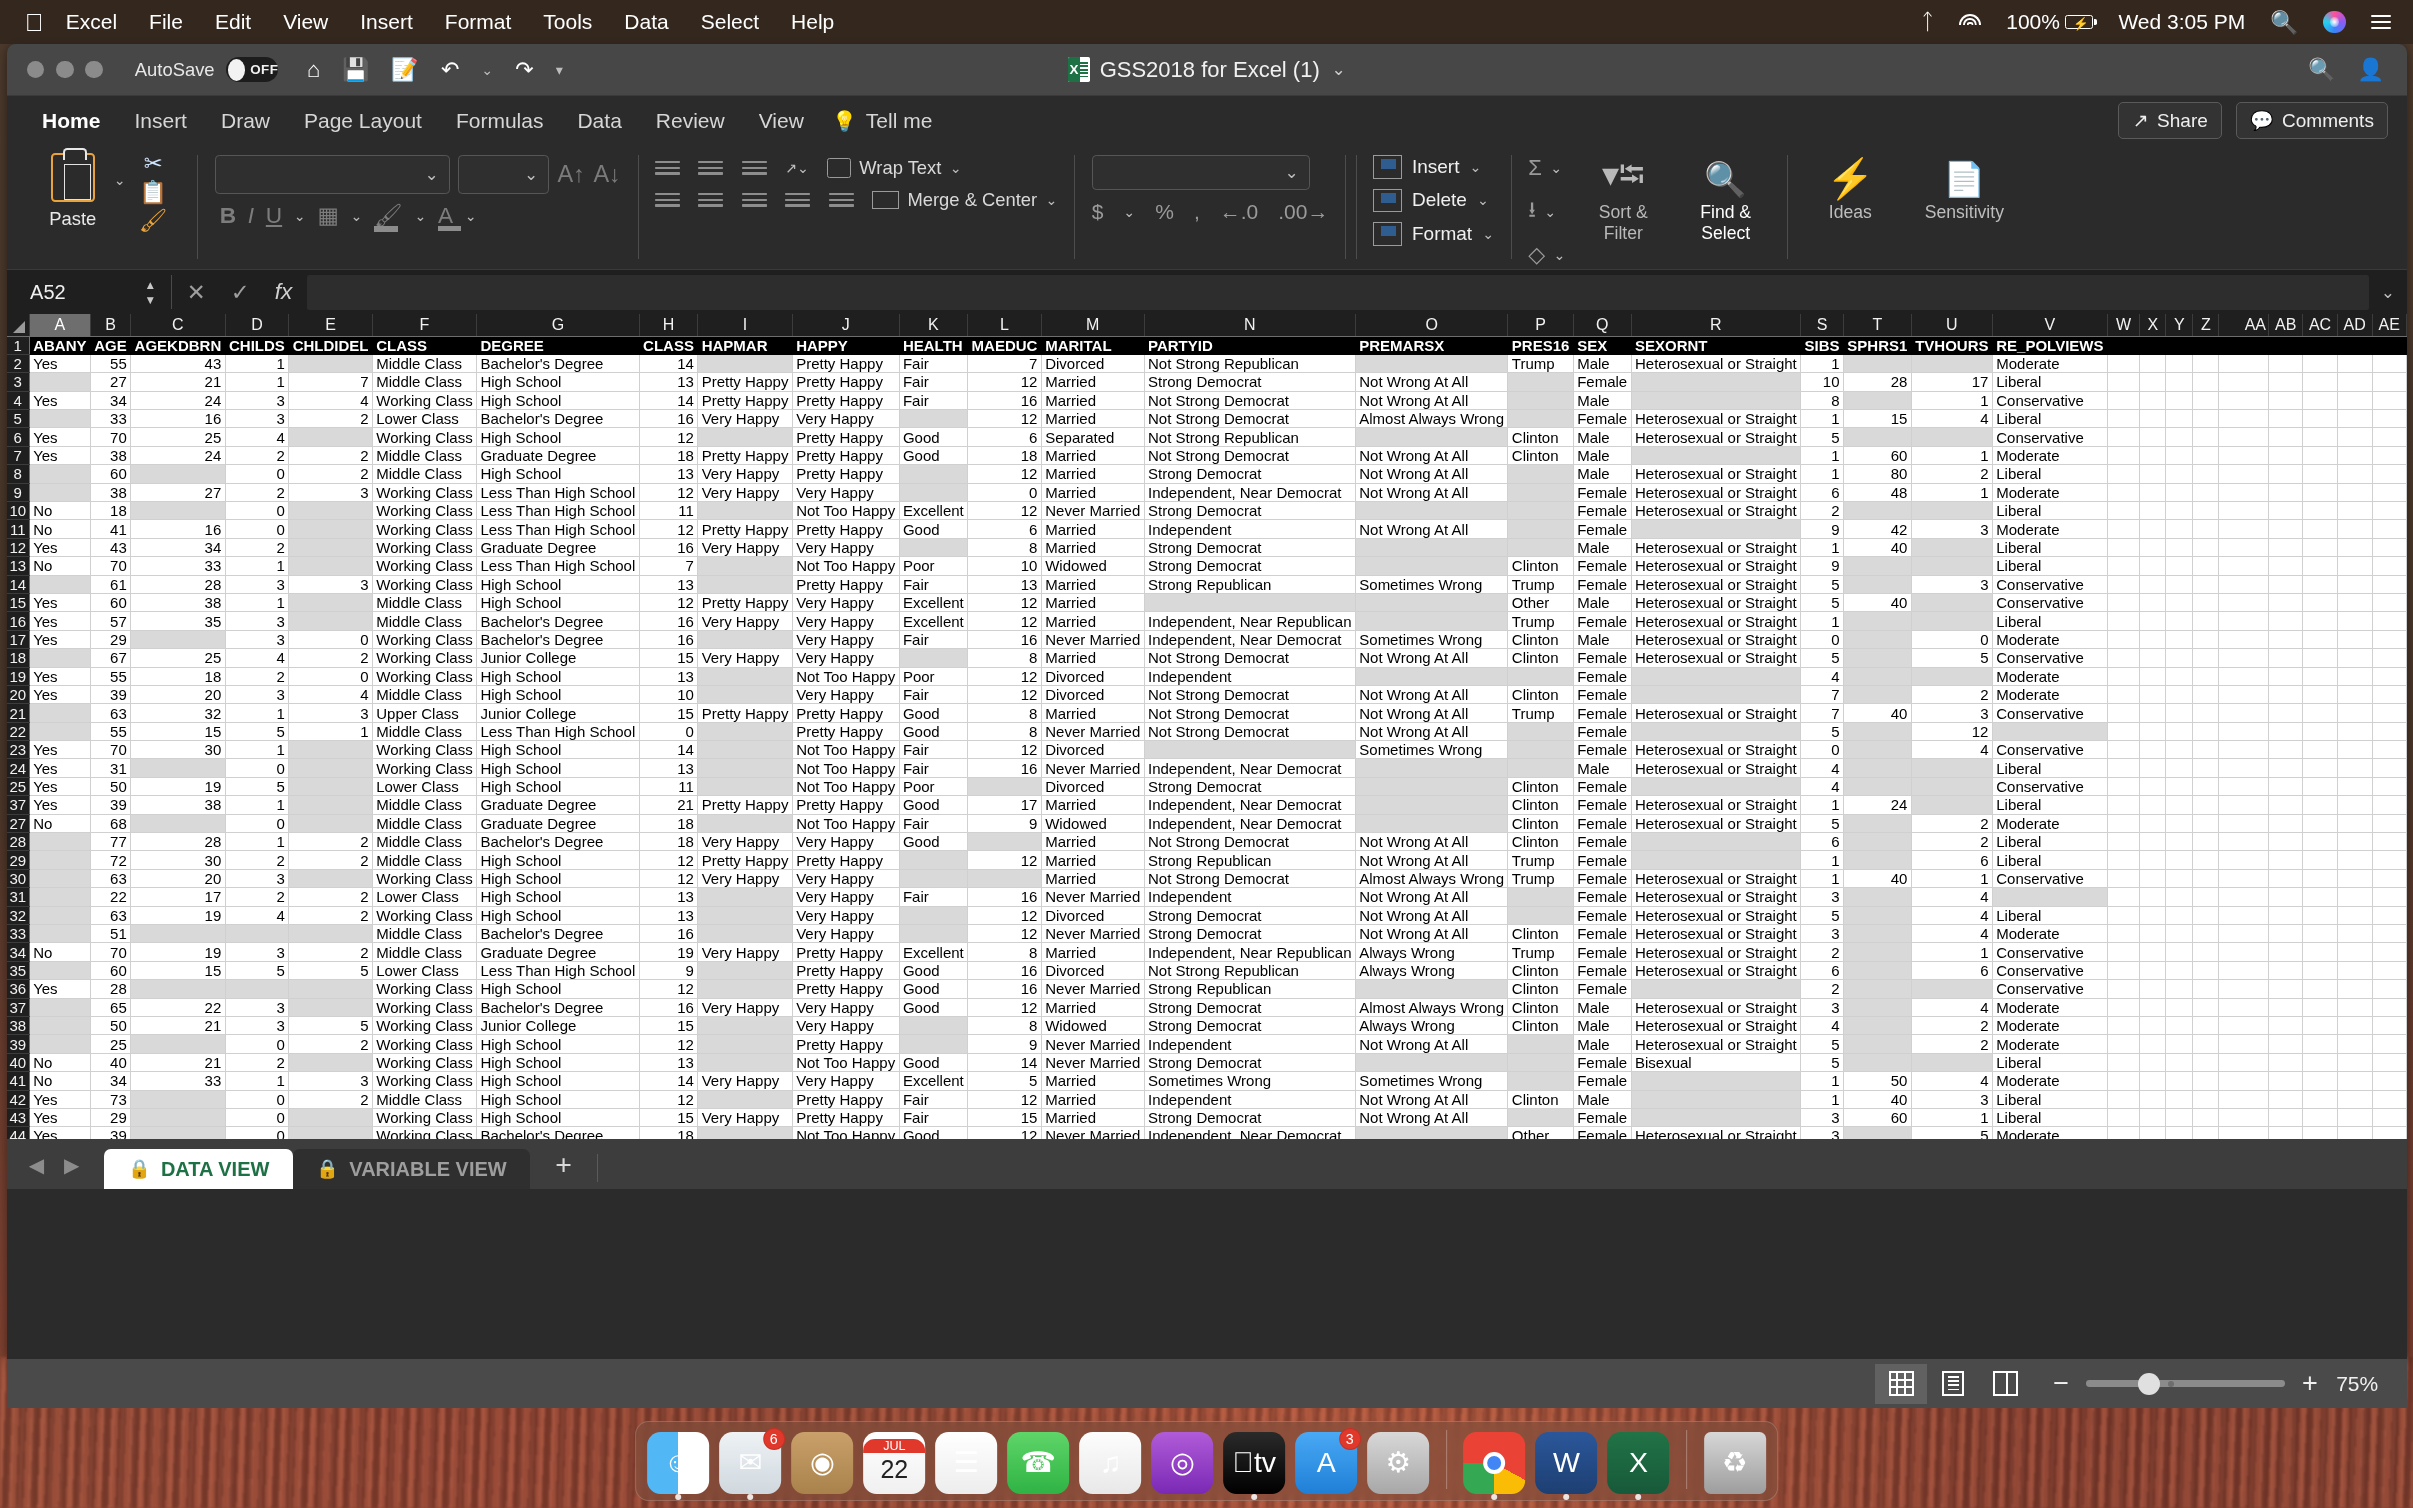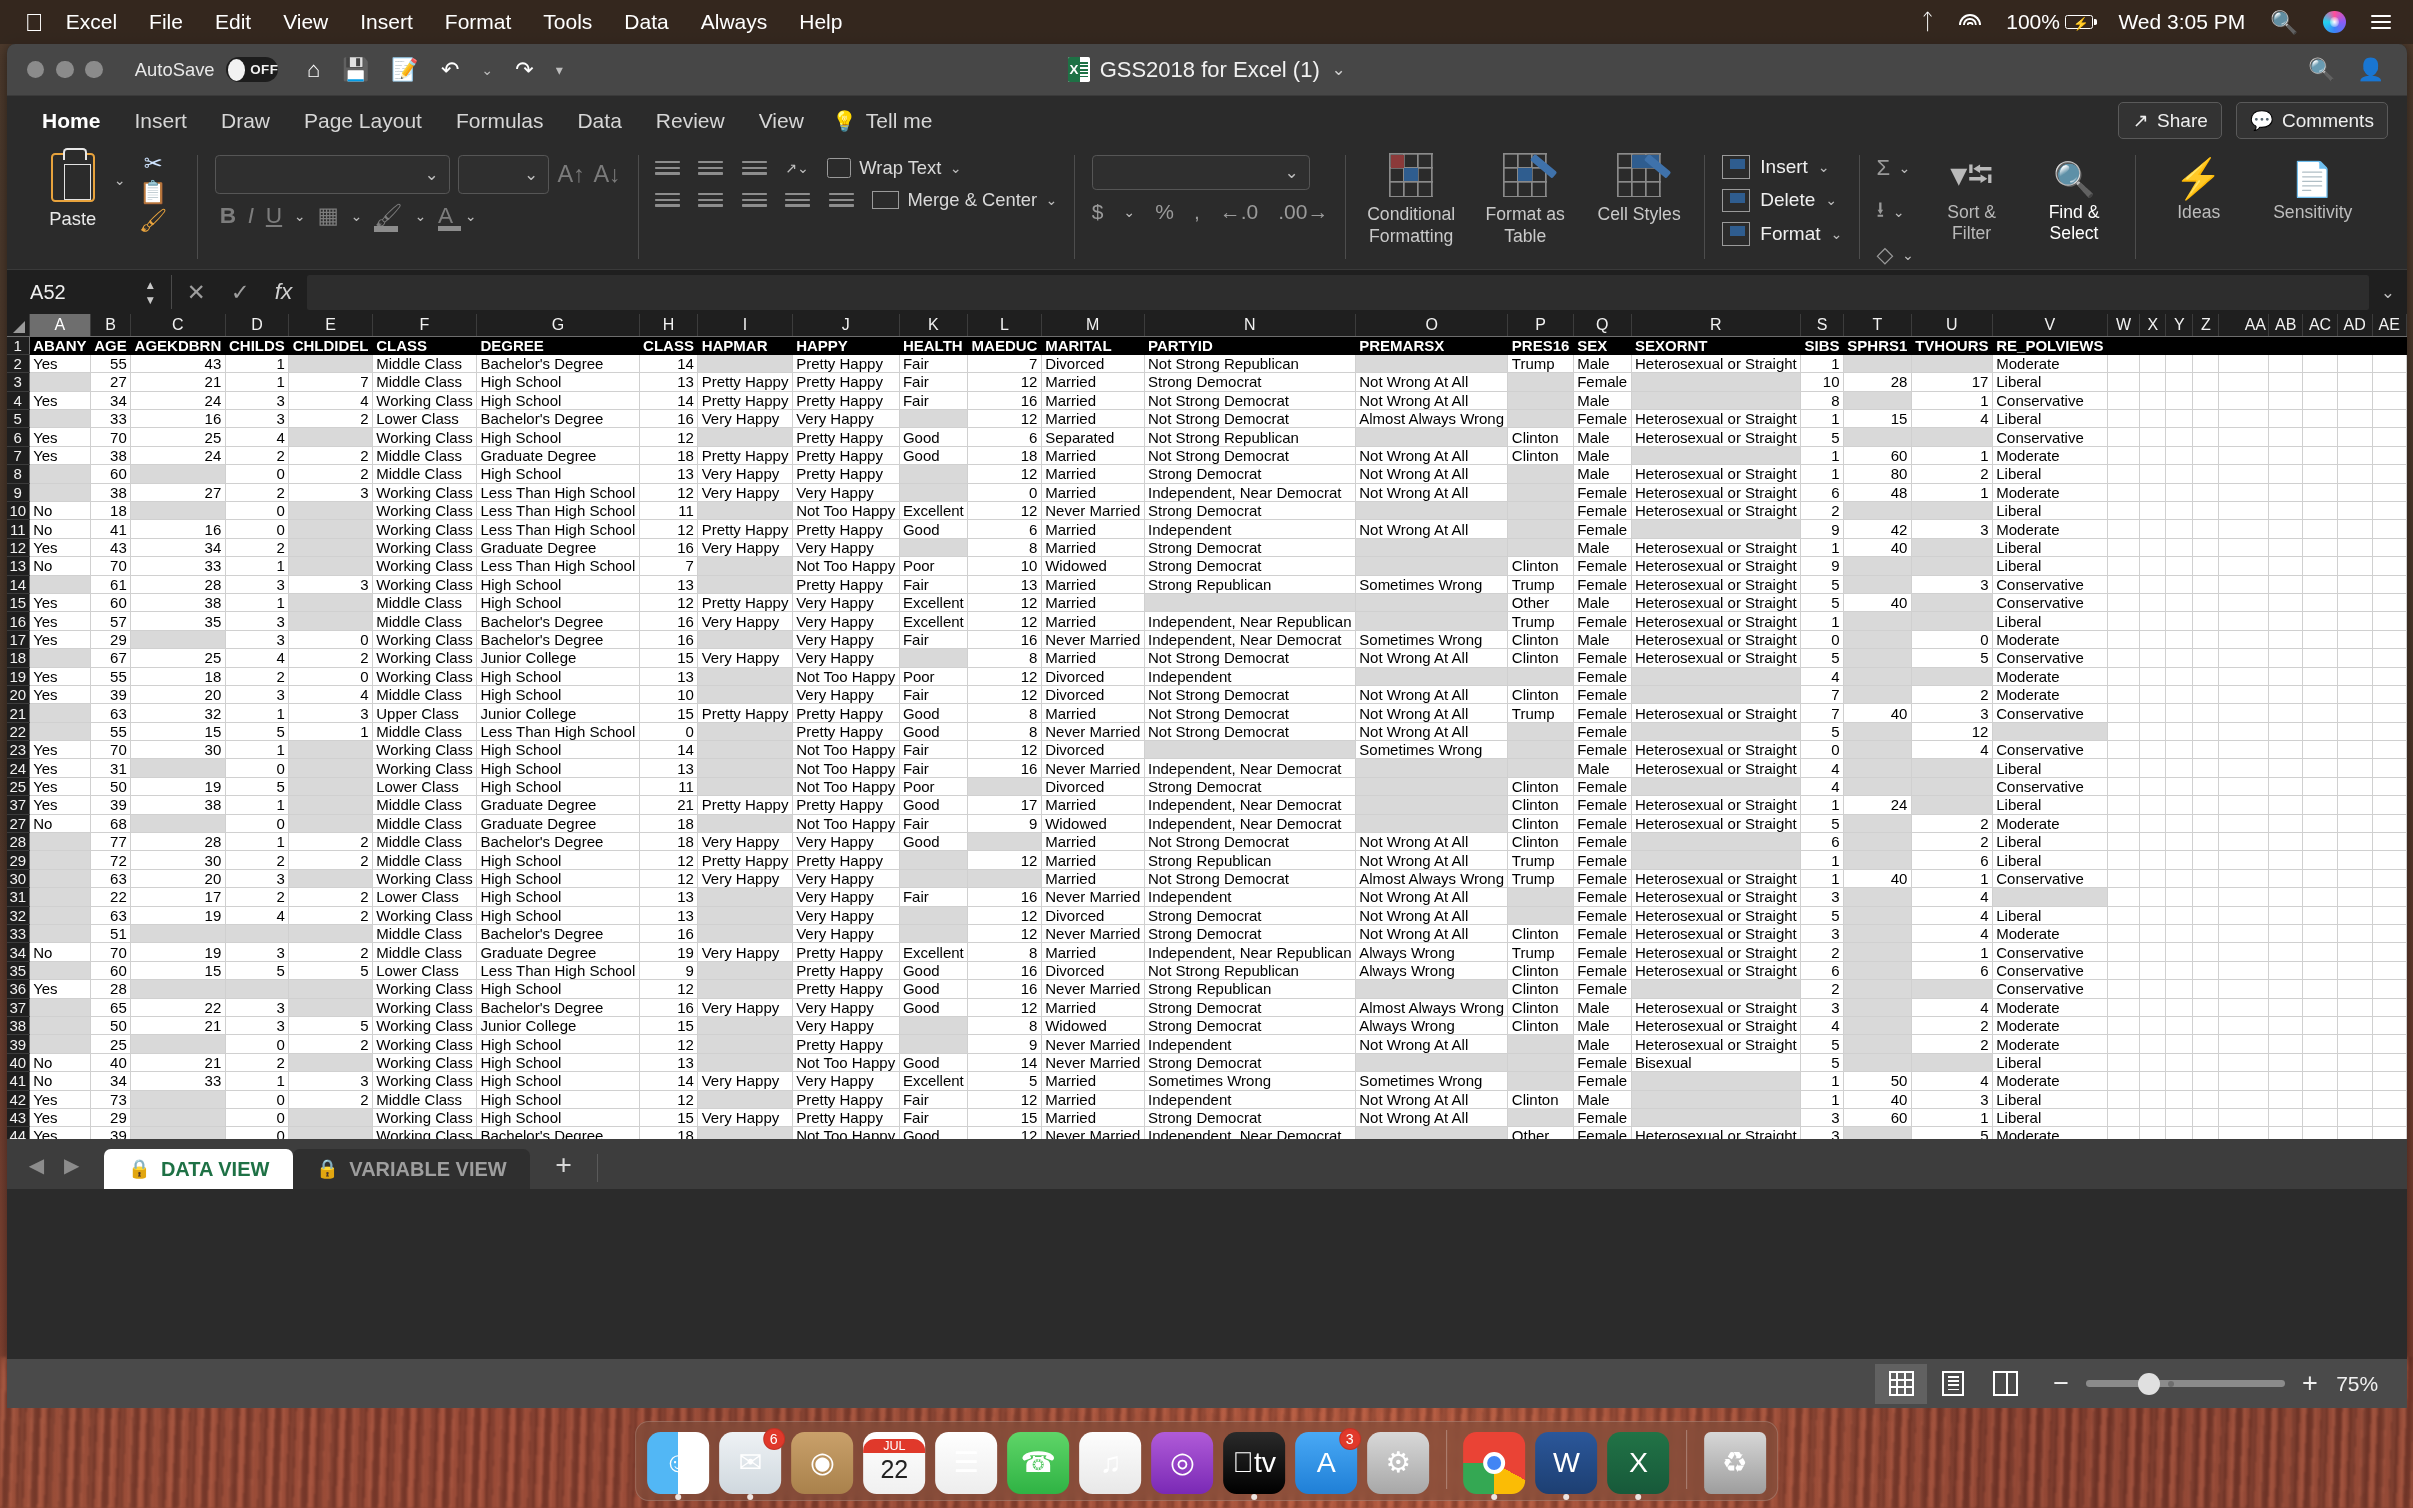--- a/index.html
+++ b/index.html
@@ -264,21 +264,21 @@
   <div class="menubar">
     <span class="apple"></span>
     <span class="mi bold">Excel</span>
     <span class="mi">File</span>
     <span class="mi">Edit</span>
     <span class="mi">View</span>
     <span class="mi">Insert</span>
     <span class="mi">Format</span>
     <span class="mi">Tools</span>
     <span class="mi">Data</span>
-    <span class="mi">Always</span>
+    <span class="mi">Select</span>
     <span class="mi">Help</span>
     <div class="right">
       <span class="bt-icon">ᛏ</span>
       <span class="wifi-ico">
           <i></i>
           <i></i>
           <i></i>
         </span>
       <span class="batt">
         <span>100%</span>
@@ -460,40 +460,20 @@
           <span>$</span>
           <span class="chev">⌄</span>
           <span>%</span>
           <span>,</span>
           <span>←.0</span>
           <span>.00→</span>
         </div>
       </div>
       <div class="sep"></div>
 
-      <div class="rgroup stylegrp">
-        <div class="styleitem">
-          <span class="gridico cf"></span>
-          <span class="labels">Conditional Formatting</span>
-        </div>
-        <div class="styleitem">
-          <span class="gridico">
-              <span class="blue"></span>
-              <span class="pen"></span>
-            </span>
-          <span class="labels">Format as Table</span>
-        </div>
-        <div class="styleitem">
-          <span class="gridico">
-              <span class="blue2"></span>
-              <span class="pen"></span>
-            </span>
-          <span class="labels">Cell Styles</span>
-        </div>
-      </div>
       <div class="sep"></div>
 
       <div class="rgroup cellsgrp">
         <span class="cellrow">
           <span class="cellminiico">
               <span class="fill"></span>
             </span>
           <span>Insert</span>
           <span class="chev">⌄</span>
         </span>

